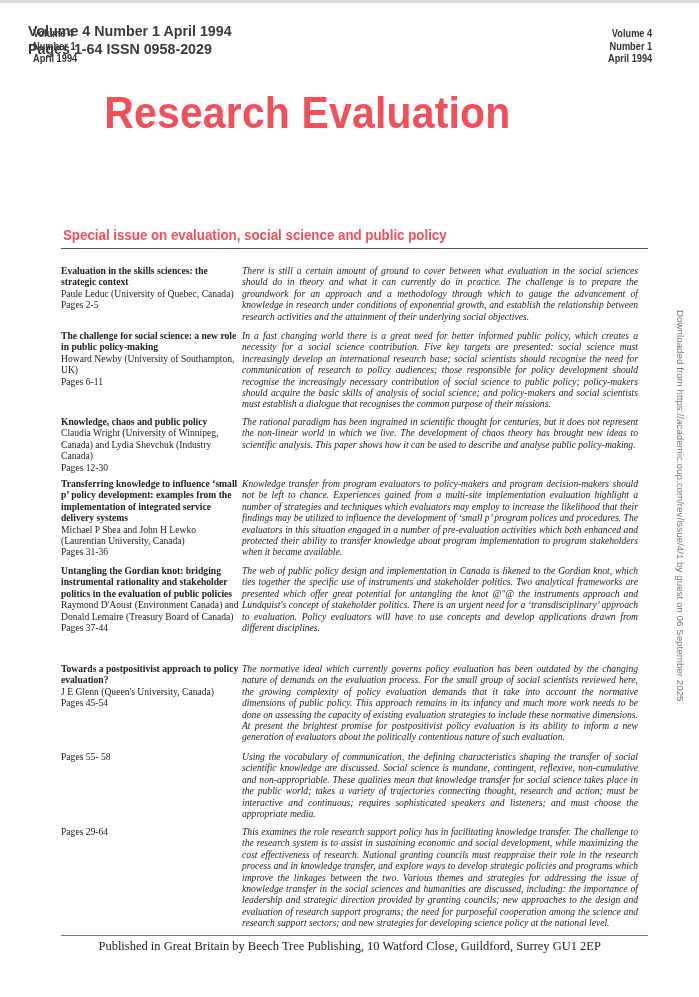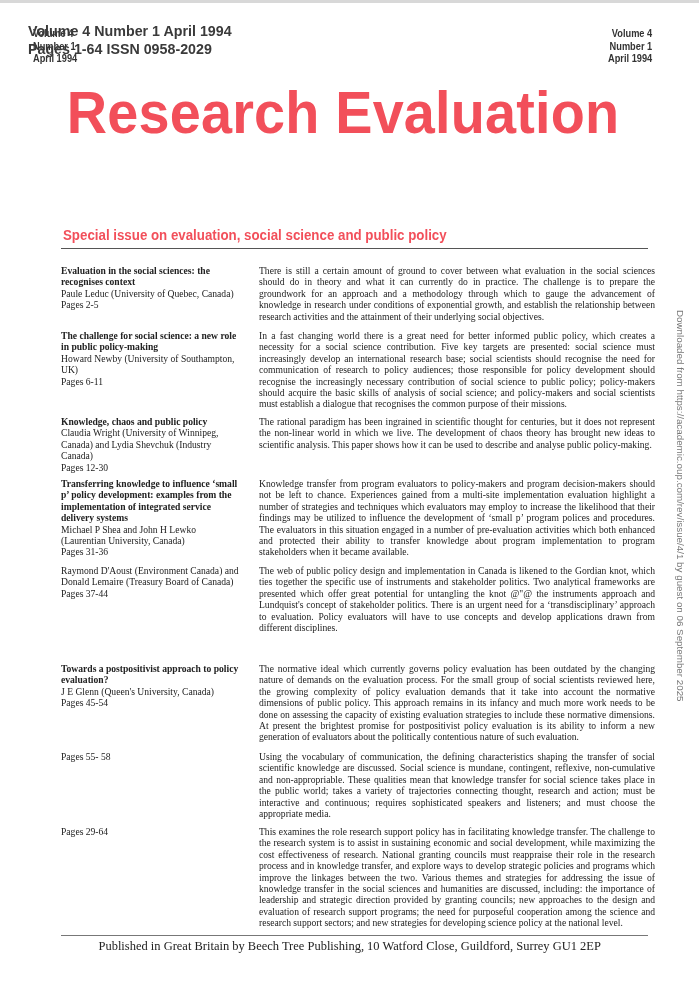--- a/index.html
+++ b/index.html
@@ -45,25 +45,24 @@
       color: #3a3a3a;
     }
     .meta-center div { transform: scaleX(0.92); }
     .title {
       position: absolute;
       top: 88px;
       left: 0; width: 615px;
       text-align: center;
       font-family: "Liberation Sans", sans-serif;
       font-weight: bold;
-      font-size: 60px;
+      font-size: 44px;
       line-height: 50px;
       color: #f24f5a;
       letter-spacing: 0.2px;
-      margin-left: 36px;
     }
     .title span { display: inline-block; transform: scaleX(0.93); }
     .special {
       position: absolute;
       top: 226px;
       left: 63px;
       font-family: "Liberation Sans", sans-serif;
       font-weight: bold;
       font-size: 14px;
       line-height: 18px;
@@ -96,26 +95,27 @@
       font-size: 9.6px;
       line-height: 11.4px;
     }
     .art-title {
       font-weight: bold;
       color: #222;
     }
     .art-authors, .art-pages { color: #222; }
     .abstract {
       position: absolute;
-      left: 198px; top: 0;
+      left: 181px; top: 0;
       width: 396px;
       font-size: 9.6px;
       line-height: 11.4px;
       text-align: justify;
       color: #222;
+      font-style: italic;
     }
     .footer {
       position: absolute;
       top: 939px;
       left: 0; width: 699px;
       text-align: center;
       font-size: 13px;
       line-height: 13px;
       color: #222;
     }
@@ -159,21 +159,21 @@
 <div class="title">
   <span>Research Evaluation</span>
 </div>
 
 <div class="special">Special issue on evaluation, social science and public policy</div>
 <div class="rule-top"></div>
 
 <div id="articles">
   <div class="article" style="top:265px">
     <div class="left-col">
-      <div class="art-title">Evaluation in the social sciences: the recognises context</div>
+      <div class="art-title">Evaluation in the skills sciences: the strategic context</div>
       <div class="art-authors">Paule Leduc (University of Quebec, Canada)</div>
       <div class="art-pages">Pages 2-5</div>
     </div>
     <div class="abstract">There is still a certain amount of ground to cover between what evaluation in the social sciences should do in theory and what it can currently do in practice. The challenge is to prepare the groundwork for an approach and a methodology through which to gauge the advancement of knowledge in research under conditions of exponential growth, and establish the relationship between research activities and the attainment of their underlying social objectives.</div>
   </div>
 
   <div class="article" style="top:330px">
     <div class="left-col">
       <div class="art-title">The challenge for social science: a new role in public policy-making</div>
       <div class="art-authors">Howard Newby (University of Southampton, UK)</div>
@@ -195,20 +195,21 @@
     <div class="left-col">
       <div class="art-title">Transferring knowledge to influence ‘small p’ policy development: examples from the implementation of integrated service delivery systems</div>
       <div class="art-authors">Michael P Shea and John H Lewko (Laurentian University, Canada)</div>
       <div class="art-pages">Pages 31-36</div>
     </div>
     <div class="abstract">Knowledge transfer from program evaluators to policy-makers and program decision-makers should not be left to chance. Experiences gained from a multi-site implementation evaluation highlight a number of strategies and techniques which evaluators may employ to increase the likelihood that their findings may be utilized to influence the development of ‘small p’ program polices and procedures. The evaluators in this situation engaged in a number of pre-evaluation activities which both enhanced and protected their ability to transfer knowledge about program implementation to program stakeholders when it became available.</div>
   </div>
 
   <div class="article" style="top:565px">
     <div class="left-col">
+      <div class="art-title">Untangling the Gordian knot: bridging instrumental rationality and stakeholder politics in the evaluation of public policies</div>
       <div class="art-authors">Raymond D'Aoust (Environment Canada) and Donald Lemaire (Treasury Board of Canada)</div>
       <div class="art-pages">Pages 37-44</div>
     </div>
     <div class="abstract">The web of public policy design and implementation in Canada is likened to the Gordian knot, which ties together the specific use of instruments and stakeholder politics. Two analytical frameworks are presented which offer great potential for untangling the knot @"@ the instruments approach and Lundquist's concept of stakeholder politics. There is an urgent need for a ‘transdisciplinary’ approach to evaluation. Policy evaluators will have to use concepts and develop applications drawn from different disciplines.</div>
   </div>
 
   <div class="article" style="top:663px">
     <div class="left-col">
       <div class="art-title">Towards a postpositivist approach to policy evaluation?</div>
       <div class="art-authors">J E Glenn (Queen's University, Canada)</div>

